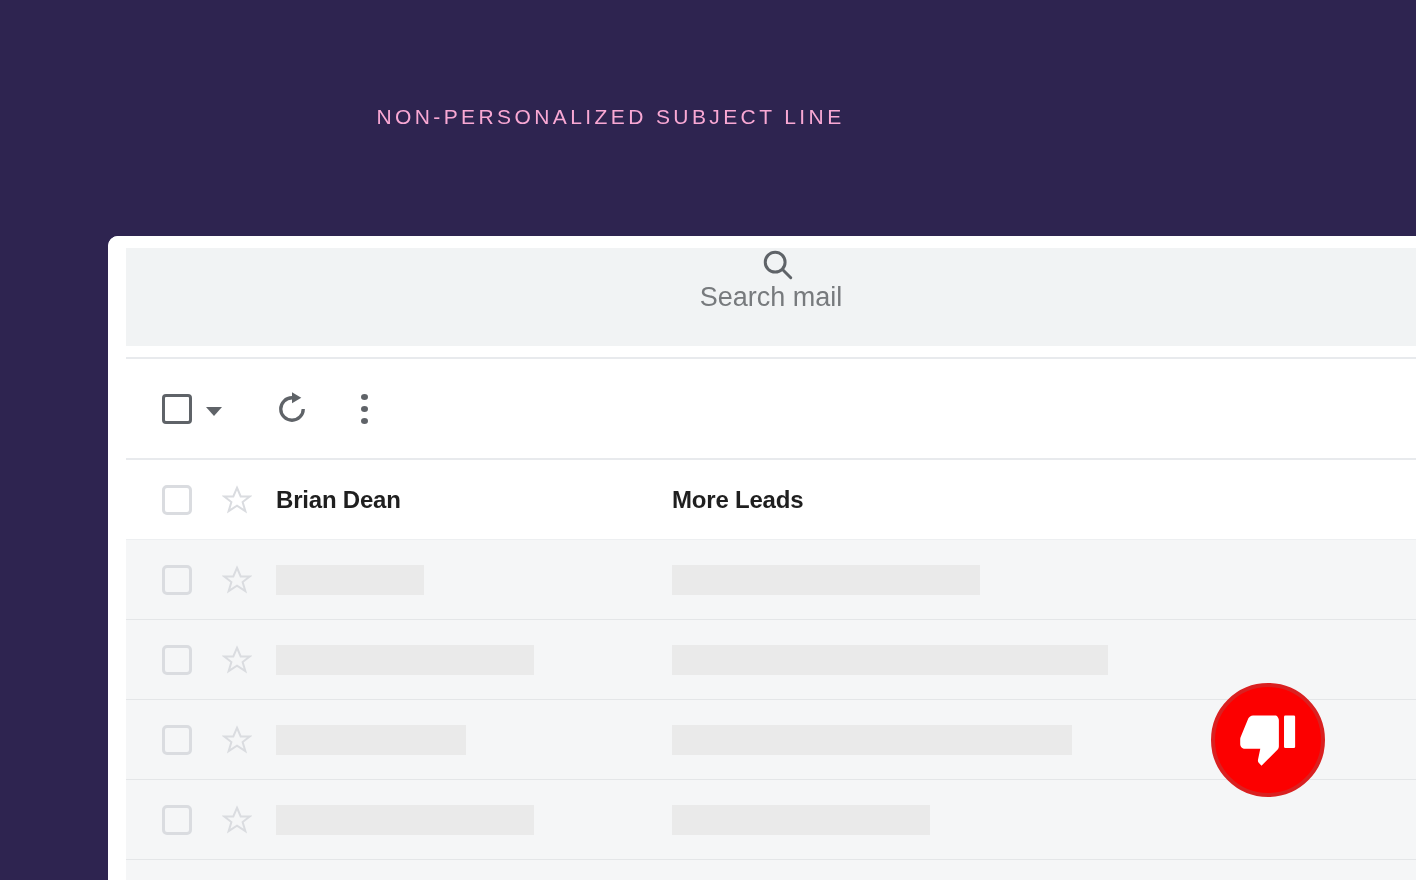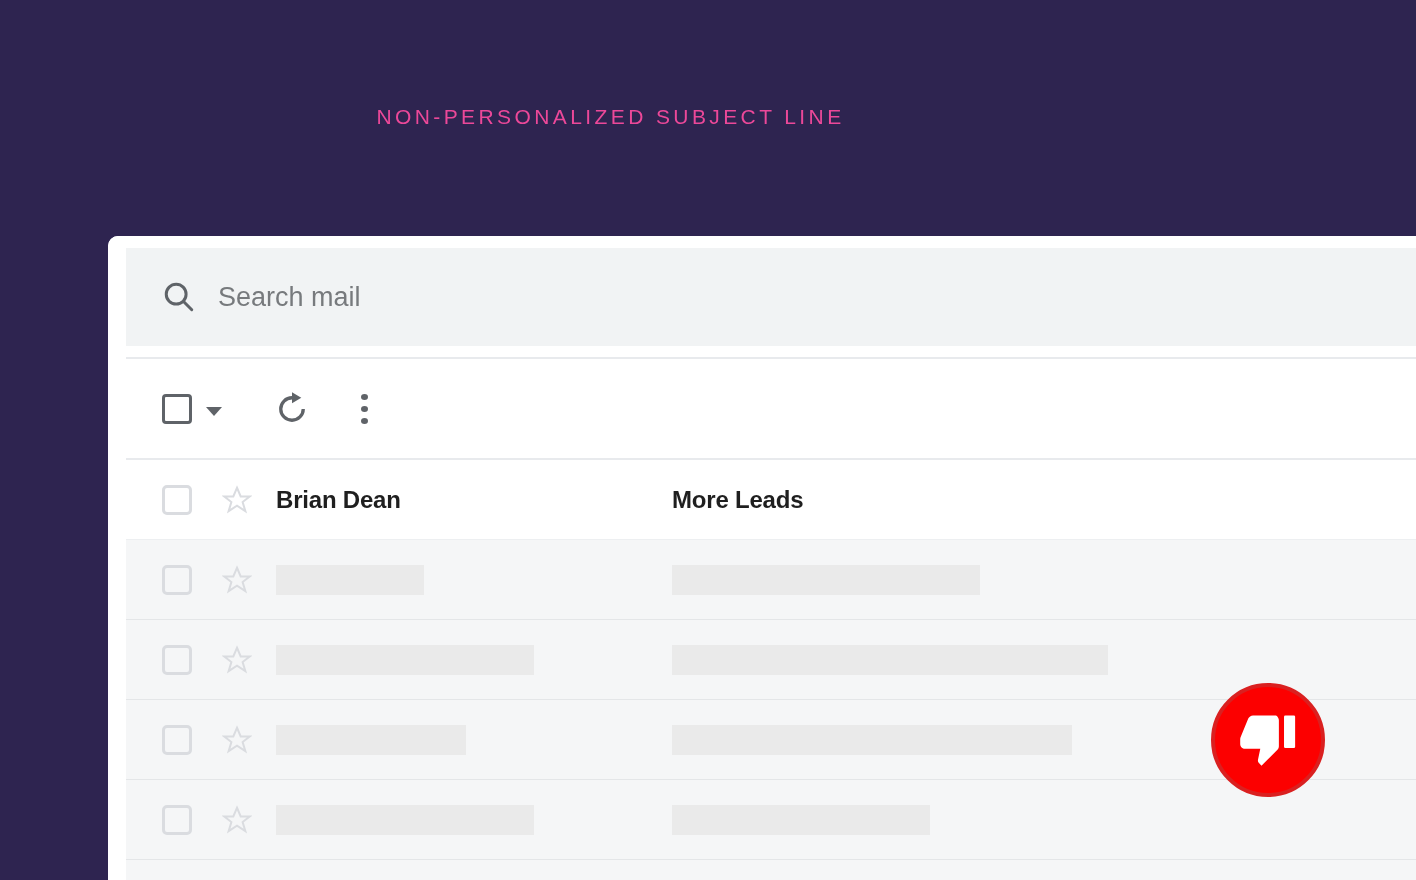--- a/index.html
+++ b/index.html
@@ -22,21 +22,21 @@
     overflow: hidden;
   }
 
   
   .headline {
     position: absolute;
     left: 0;
     top: 100px;
     width: 1221px;
     text-align: center;
-    color: #ec4899;
+    color: #f9a8d4;
     font-size: 21px;
     font-weight: 400;
     letter-spacing: 3.4px;
     line-height: 34px;
     white-space: nowrap;
     user-select: none;
   }
 
   
   .gmail-card {
@@ -61,20 +61,21 @@
   }
   .search-bar {
     position: absolute;
     left: 18px;
     top: 12px;
     width: 1290px;
     height: 98px;
     background: #F1F3F4;
     display: flex;
     align-items: center;
+    flex-direction: column;
   }
   .search-icon {
     width: 34px;
     height: 34px;
     margin-left: 36px;
     margin-right: 22px;
     flex: 0 0 auto;
     display: block;
   }
   .search-placeholder {

